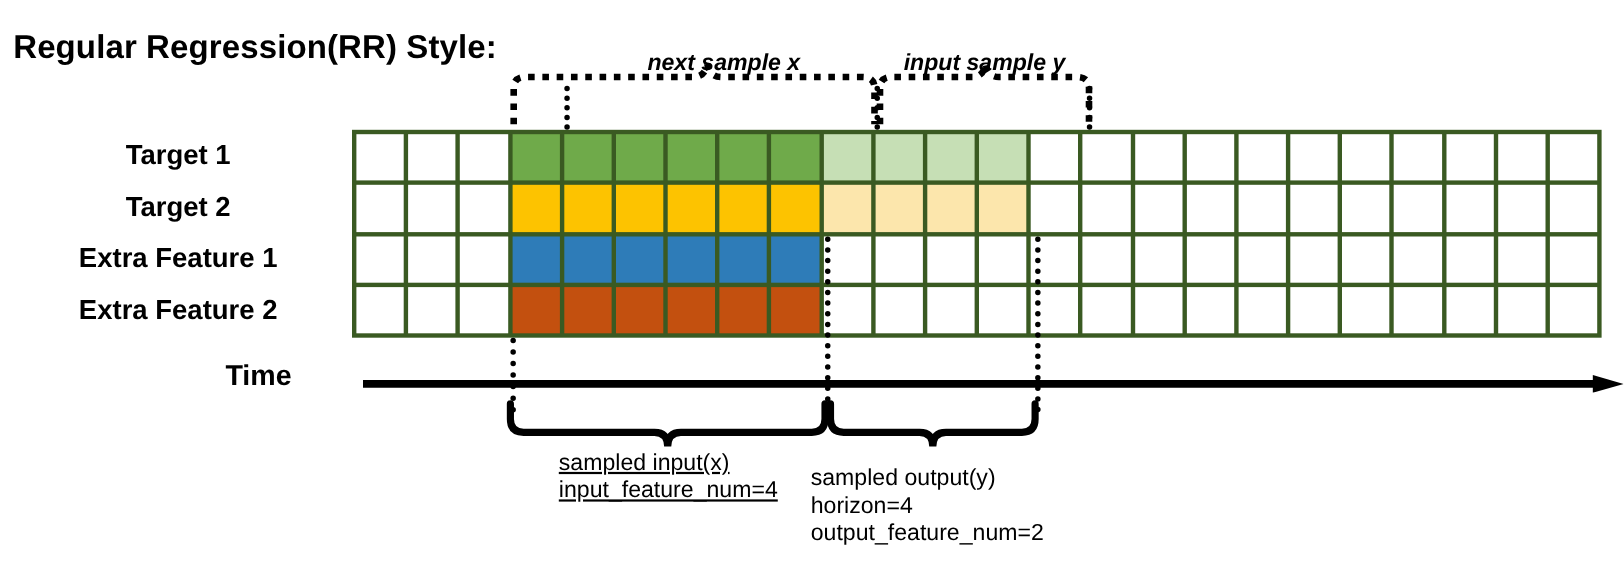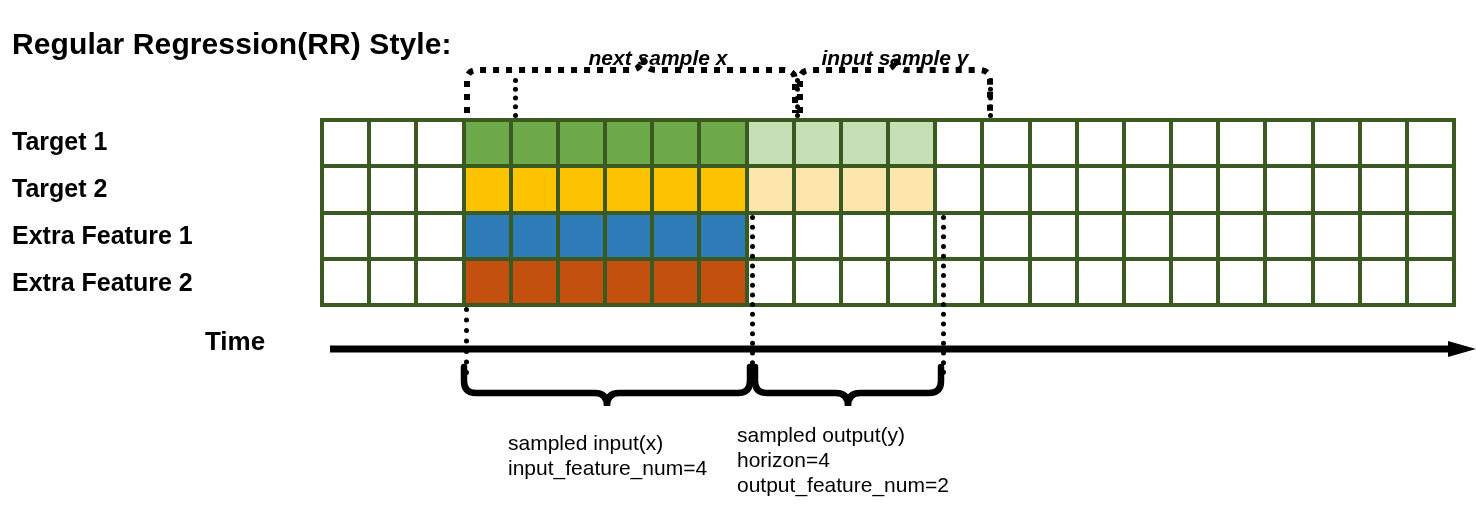--- a/index.html
+++ b/index.html
@@ -13,21 +13,21 @@
   
   .title{
     position:absolute;left:12px;top:3px;
     font-size:30px;font-weight:700;letter-spacing:.1px;
     white-space:nowrap;
     margin-top:24px;
   }
 
   
   .rowlabel{
-    position:absolute;right:0;width:300px;text-align:left;
+    position:absolute;right:0;width:300px;text-align:center;
     font-size:25px;font-weight:700;white-space:nowrap;
     height:47px;line-height:47px;
   }
   #rowlabels{position:absolute;left:8px;top:118px;width:304px;height:190px;}
 
   
   #grid{
     position:absolute;left:320px;top:118px;
     width:1136px;height:189px;
     background:#3a5a22;
@@ -209,21 +209,21 @@
   <div class="toplab" style="left:508px;width:300px;">next sample x</div>
   <div class="toplab" style="left:760px;width:270px;">input sample y</div>
 
   <svg class="ovl">
 
     <path d="M464,367 L464,381 Q464,393 476,393 L595,393 Q607,393 607,406 Q607,393 619,393 L738,393 Q750,393 750,381 L750,367" fill="none" stroke="#000" stroke-width="6.5" stroke-linecap="round"></path>
 
     <path d="M755,367 L755,381 Q755,393 767,393 L836,393 Q848,393 848,406 Q848,393 860,393 L929,393 Q941,393 941,381 L941,367" fill="none" stroke="#000" stroke-width="6.5" stroke-linecap="round"></path>
   </svg>
 
-  <div class="botcap" style="left:508px;top:430px;">
+  <div class="botcap" style="left:508px;top:408px;text-decoration:underline;">
     <div>sampled input(x)</div>
     <div>input_feature_num=4</div>
   </div>
   <div class="botcap" style="left:737px;top:422px;">
     <div>sampled output(y)</div>
     <div>horizon=4</div>
     <div>output_feature_num=2</div>
   </div>
 
 </div>

